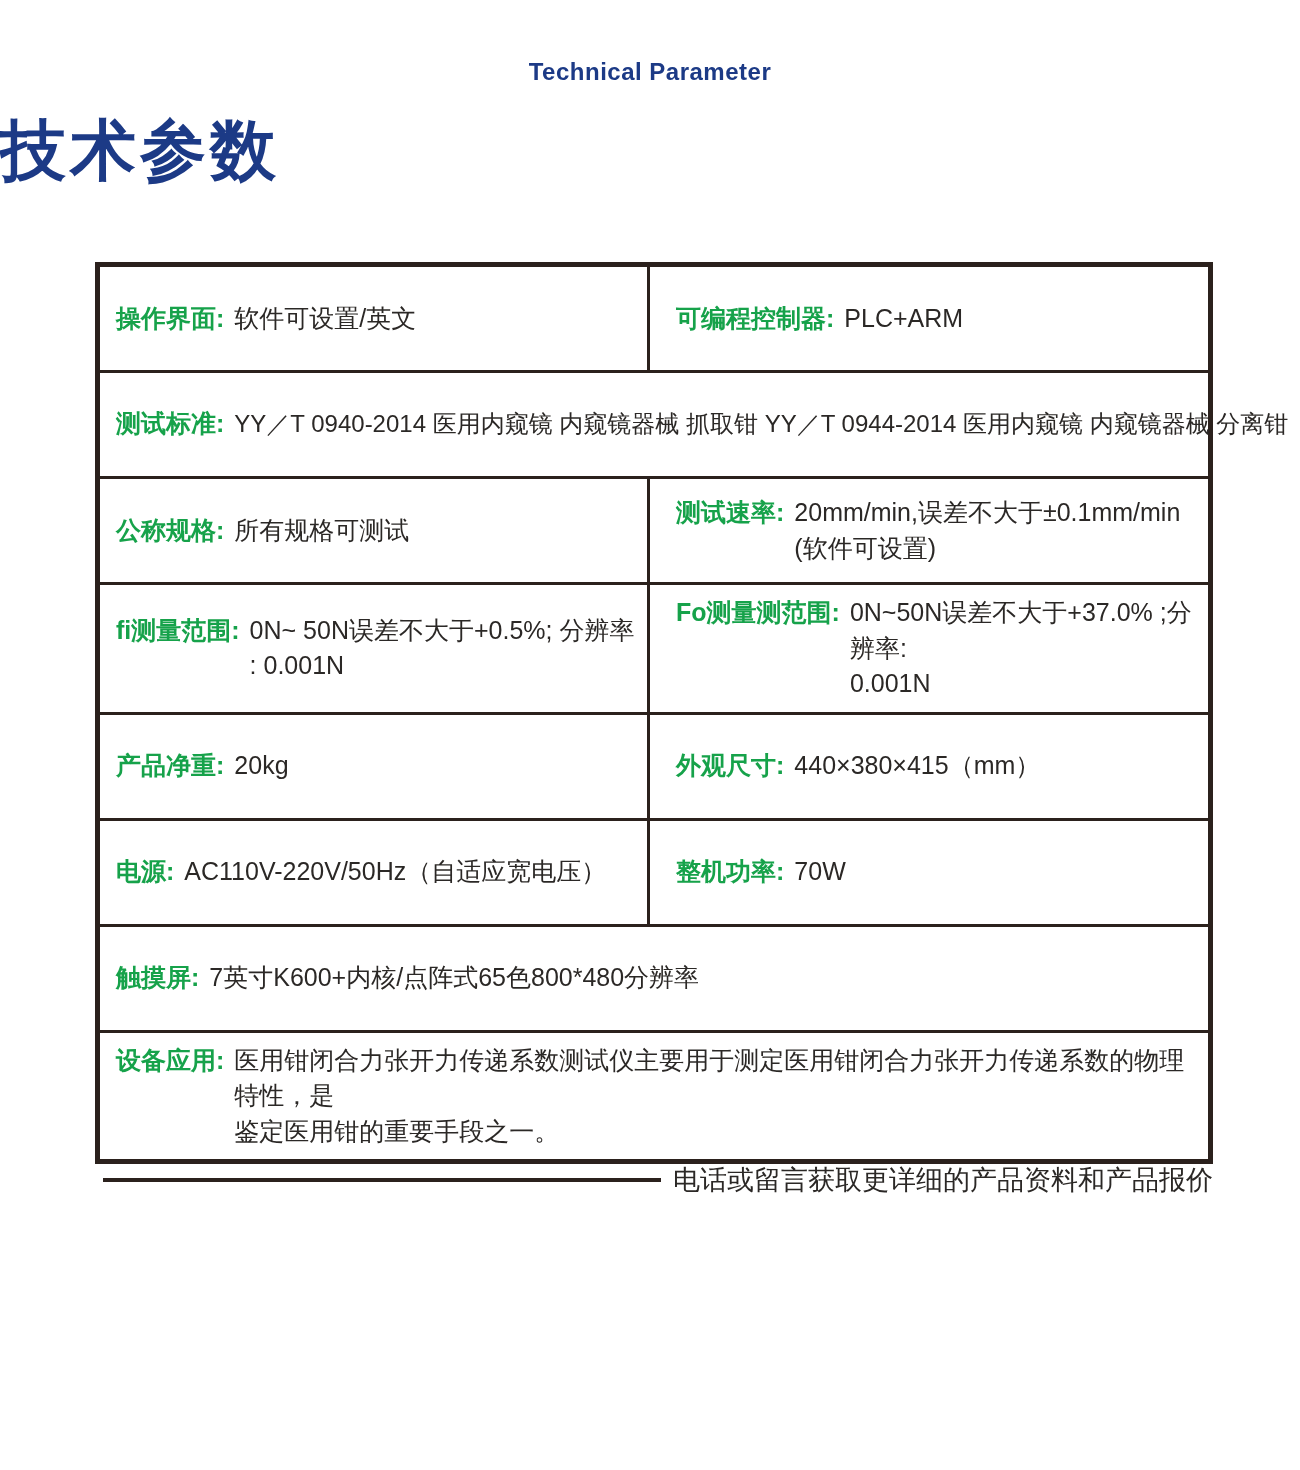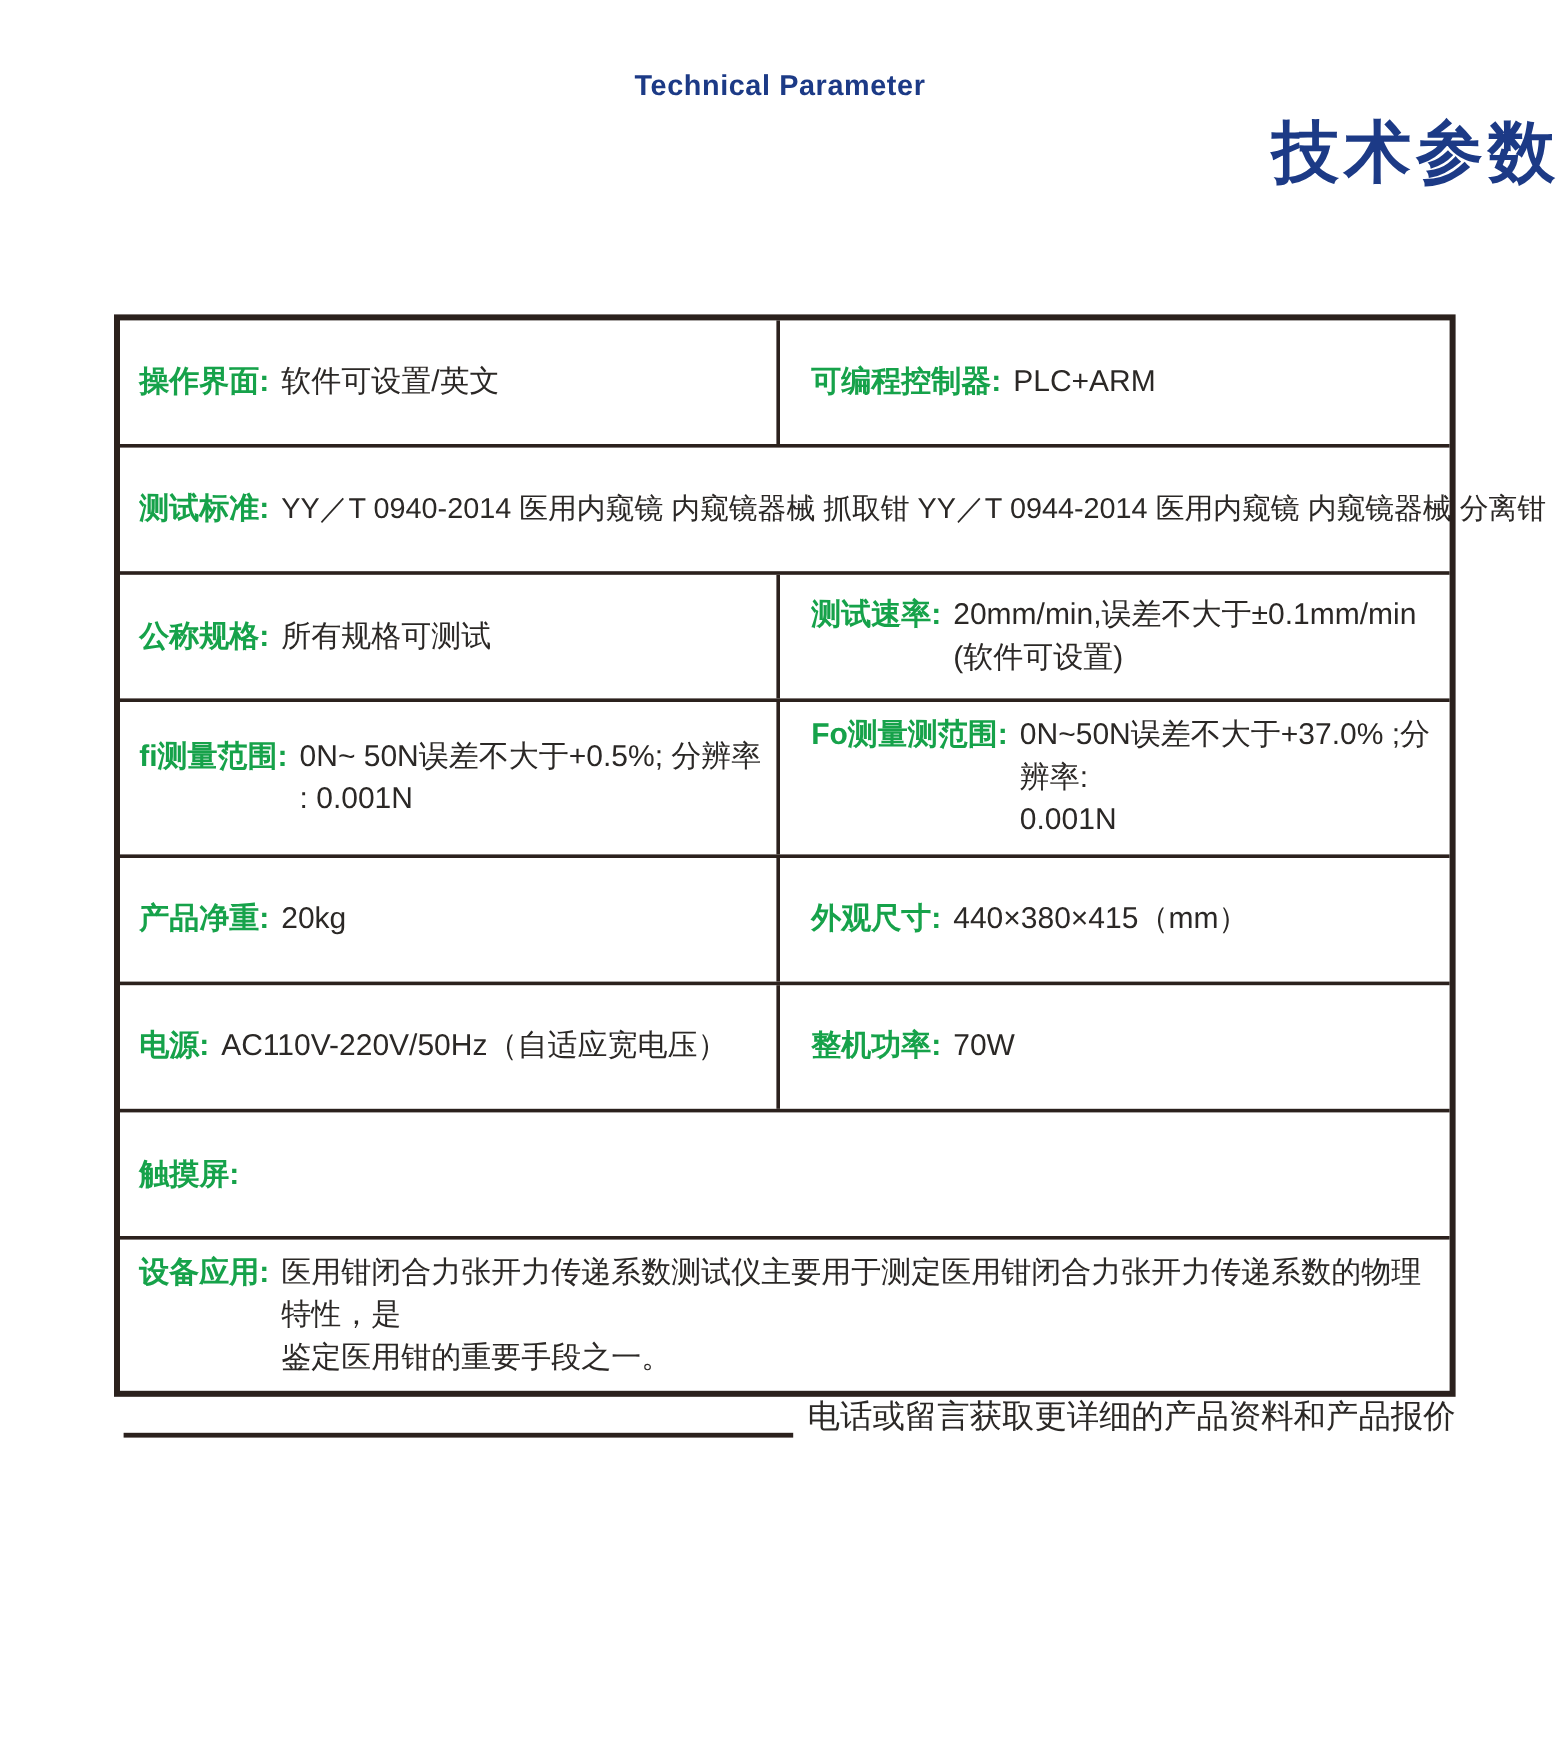--- a/index.html
+++ b/index.html
@@ -17,23 +17,23 @@
     overflow:hidden;
   }
   .subtitle{
     position:absolute;top:58px;left:0;width:100%;
     text-align:center;
     font-size:24px;font-weight:bold;
     color:var(--blue);
     letter-spacing:0.5px;
   }
   .main-title{
-    position:absolute;top:90px;left:0;width:100%;
-    text-align:right;
-    font-size:56px;font-weight:900;
+    position:absolute;top:106px;left:0;width:100%;
+    text-align:left;
+    font-size:66px;font-weight:900;
     color:var(--blue);
     letter-spacing:4px;
   }
   .spec-table{
     position:absolute;left:95px;top:262px;width:1118px;
     box-sizing:border-box;
     border:5px solid var(--border);
     background:#fff;
   }
   .row{
@@ -60,21 +60,21 @@
   }
   .value{
     color:var(--ink);
     font-size:25px;
     line-height:1.42;
     white-space:pre-line;
   }
   .value.nowrap{white-space:pre;font-size:24px;}
   .footer{
     position:absolute;left:103px;top:1162px;width:1110px;
-    display:flex;align-items:flex-end;
+    display:flex;align-items:center;
   }
   .rule{
     flex:1;height:4px;
     background:var(--border);
     margin-right:12px;
   }
   .note{
     font-size:27px;
     color:var(--ink);
     white-space:nowrap;
@@ -172,20 +172,21 @@
         <span class="label">整机功率:</span>
         <span class="value">70W</span>
       </div>
     </div>
   </div>
 
   <div class="row">
     <div class="cell cell-f">
       <div class="pair">
         <span class="label">触摸屏:</span>
+        <span class="value">7英寸K600+内核/点阵式65色800*480分辨率</span>
       </div>
     </div>
   </div>
 
   <div class="row">
     <div class="cell cell-f">
       <div class="pair">
         <span class="label">设备应用:</span>
         <span class="value">医用钳闭合力张开力传递系数测试仪主要用于测定医用钳闭合力张开力传递系数的物理特性，是
 鉴定医用钳的重要手段之一。</span>

